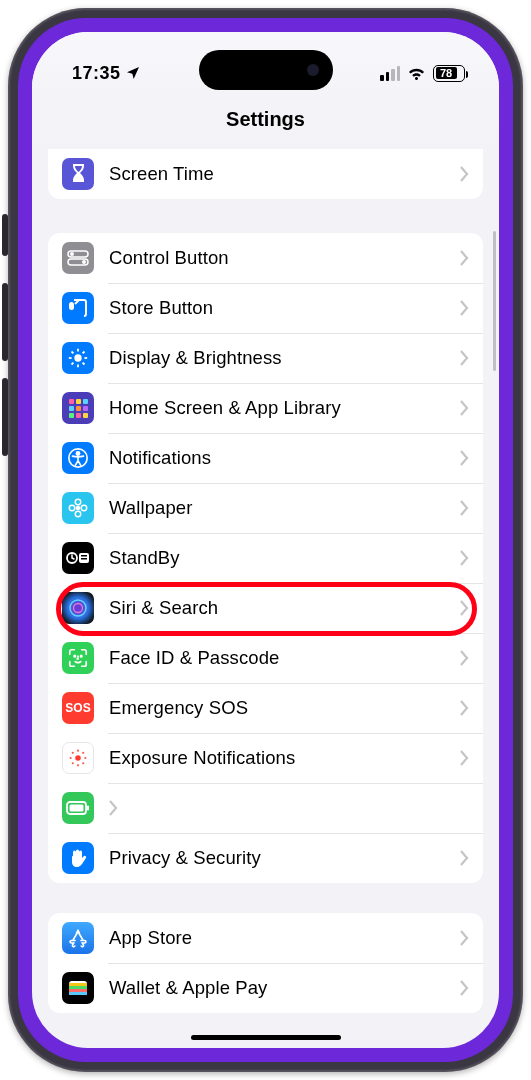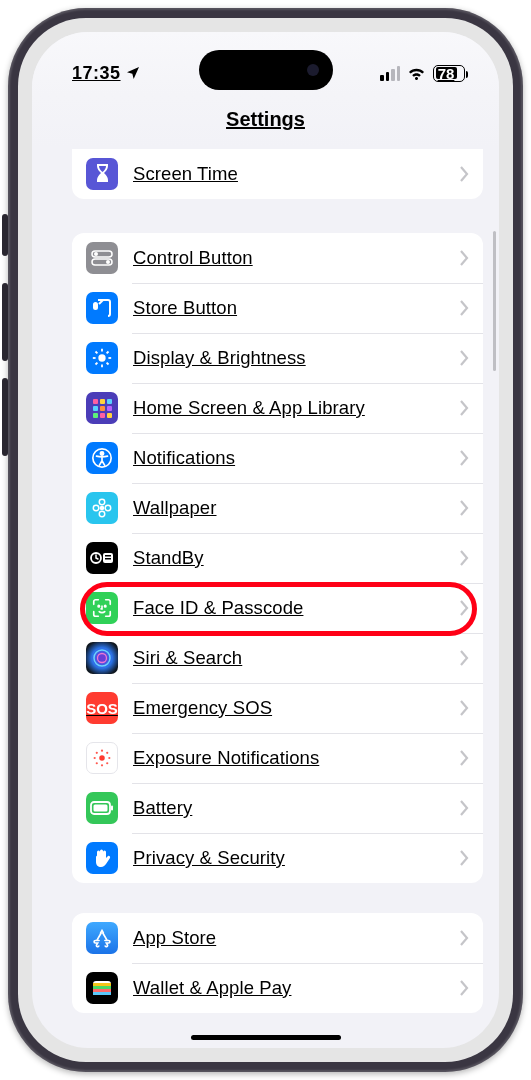--- a/index.html
+++ b/index.html
@@ -21,24 +21,23 @@
     position: relative;
     box-shadow: inset 0 0 2px 2px rgba(255,255,255,0.15), 0 2px 6px rgba(0,0,0,0.3);
   }
   .side-btn { position:absolute; background:#2a2730; border-radius:3px; }
   .sb1{ left:-6px; top:206px; width:6px; height:42px;}
   .sb2{ left:-6px; top:275px; width:6px; height:78px;}
   .sb3{ left:-6px; top:370px; width:6px; height:78px;}
   .screen-outer {
     width: 100%;
     height: 100%;
-    background: #e5e5e5;
+    background: #6d28d9;
     border-radius: 68px;
     padding: 14px;
-    text-decoration: underline;
   }
   .screen {
     width: 100%;
     height: 100%;
     background: #f2f2f7;
     border-radius: 56px;
     overflow: hidden;
     position: relative;
   }
   .notch {
@@ -70,33 +69,32 @@
   .cell-bars span:nth-child(2){height:9px;}
   .cell-bars span:nth-child(3){height:12px; background:#b6b6bc;}
   .cell-bars span:nth-child(4){height:15px; background:#b6b6bc;}
   .battery-wrap{ display:flex; align-items:center;}
   .battery{
     width:32px; height:17px; border:1.6px solid #000; border-radius:5px;
     padding:1.5px; display:flex; align-items:center; position:relative;
   }
   .battery::after{content:""; position:absolute; right:-4px; top:5px; width:2.5px; height:7px; background:#000; border-radius:0 2px 2px 0;}
   .battery-fill{ width:78%; height:100%; background:#000; border-radius:2px; display:flex; align-items:center; justify-content:center;}
-  .battery-num{ color:#fff; font-size:15px; font-weight:700;}
+  .battery-num{ color:#fff; font-size:11px; font-weight:700;}
   .header {
     text-align:center;
     font-size:20px;
     font-weight:600;
     padding: 12px 0 16px;
     background: linear-gradient(#f4f4f8,#f2f2f7);
   }
   .content {
     height: calc(100% - 113px);
     overflow: hidden;
     position: relative;
-    margin-left: 24px;
   }
   .scroll-ind{position:absolute; right:3px; top:84px; width:3px; height:140px; background:#bfbfc4; border-radius:2px;}
   .group {
     background:#fff;
     border-radius:12px;
     margin: 0 16px 30px 16px;
     overflow:hidden;
   }
   .group.first{ margin-top: 2px; margin-bottom: 34px; border-top-left-radius:0; border-top-right-radius:0;}
   .row {
@@ -345,53 +343,53 @@
             </div>
             <div class="row-label">StandBy</div>
             <div class="chevron">
                 <svg viewBox="0 0 9 16" fill="none" stroke="currentColor" stroke-width="2.2">
                   <path d="M1 1l6 7-6 7"></path>
                 </svg>
               </div>
           </div>
 
           <div class="row">
+            <div class="icon-box" style="background:radial-gradient(circle at 50% 50%,#6b3bd6 10%,#2a73e8 45%,#0f1720 80%)">
+              <svg width="20" height="20" viewBox="0 0 20 20" fill="none">
+                  <circle cx="10" cy="10" r="8" stroke="#6ee0ff" stroke-width="1.5" opacity="0.9"></circle>
+                  <circle cx="10" cy="10" r="4.5" stroke="#ff7ad1" stroke-width="1.3" opacity="0.9"></circle>
+                </svg>
+            </div>
+            <div class="row-label">Siri &amp; Search</div>
+            <div class="chevron">
+                <svg viewBox="0 0 9 16" fill="none" stroke="currentColor" stroke-width="2.2">
+                  <path d="M1 1l6 7-6 7"></path>
+                </svg>
+              </div>
+          </div>
+
+          <div class="row">
             <div class="icon-box" style="background:#30d158">
               <svg width="22" height="22" viewBox="0 0 24 24" fill="none" stroke="#fff" stroke-width="1.8" stroke-linecap="round">
                   <path d="M3 8V5a2 2 0 012-2h3M21 8V5a2 2 0 00-2-2h-3M3 16v3a2 2 0 002 2h3M21 16v3a2 2 0 01-2 2h-3"></path>
                   <circle cx="8.5" cy="10" r="0.8" fill="#fff"></circle>
                   <circle cx="15.5" cy="10" r="0.8" fill="#fff"></circle>
                   <path d="M12 10v3h-1M9 16c1.5 1.5 4.5 1.5 6 0"></path>
                 </svg>
             </div>
             <div class="row-label">Face ID &amp; Passcode</div>
             <div class="chevron">
                 <svg viewBox="0 0 9 16" fill="none" stroke="currentColor" stroke-width="2.2">
                   <path d="M1 1l6 7-6 7"></path>
                 </svg>
               </div>
           </div>
 
           <div class="row">
-            <div class="icon-box" style="background:radial-gradient(circle at 50% 50%,#6b3bd6 10%,#2a73e8 45%,#0f1720 80%)">
-              <svg width="20" height="20" viewBox="0 0 20 20" fill="none">
-                  <circle cx="10" cy="10" r="8" stroke="#6ee0ff" stroke-width="1.5" opacity="0.9"></circle>
-                  <circle cx="10" cy="10" r="4.5" stroke="#ff7ad1" stroke-width="1.3" opacity="0.9"></circle>
-                </svg>
-            </div>
-            <div class="row-label">Siri &amp; Search</div>
-            <div class="chevron">
-                <svg viewBox="0 0 9 16" fill="none" stroke="currentColor" stroke-width="2.2">
-                  <path d="M1 1l6 7-6 7"></path>
-                </svg>
-              </div>
-          </div>
-
-          <div class="row">
-            <div class="icon-box" style="background:#ff3b30;font-size:15px;font-weight:700;">SOS</div>
+            <div class="icon-box" style="background:#ff3b30;font-size:12px;font-weight:700;">SOS</div>
             <div class="row-label">Emergency SOS</div>
             <div class="chevron">
                 <svg viewBox="0 0 9 16" fill="none" stroke="currentColor" stroke-width="2.2">
                   <path d="M1 1l6 7-6 7"></path>
                 </svg>
               </div>
           </div>
 
           <div class="row">
             <div class="icon-box" style="background:#fff;border:1px solid #e5e5ea">
@@ -418,21 +416,20 @@
           </div>
 
           <div class="row">
             <div class="icon-box" style="background:#34c759">
               <svg width="24" height="14" viewBox="0 0 24 14" fill="none" stroke="#fff" stroke-width="1.8">
                   <rect x="1" y="1" width="19" height="12" rx="3"></rect>
                   <rect x="21" y="4.5" width="2" height="5" rx="1" fill="#fff" stroke="none"></rect>
                   <rect x="3.5" y="3.5" width="14" height="7" rx="1.5" fill="#fff" stroke="none"></rect>
                 </svg>
             </div>
-            <div class="row-label">Battery</div>
             <div class="chevron">
                 <svg viewBox="0 0 9 16" fill="none" stroke="currentColor" stroke-width="2.2">
                   <path d="M1 1l6 7-6 7"></path>
                 </svg>
               </div>
           </div>
 
           <div class="row">
             <div class="icon-box" style="background:#007aff">
               <svg width="20" height="22" viewBox="0 0 20 22" fill="#fff">

